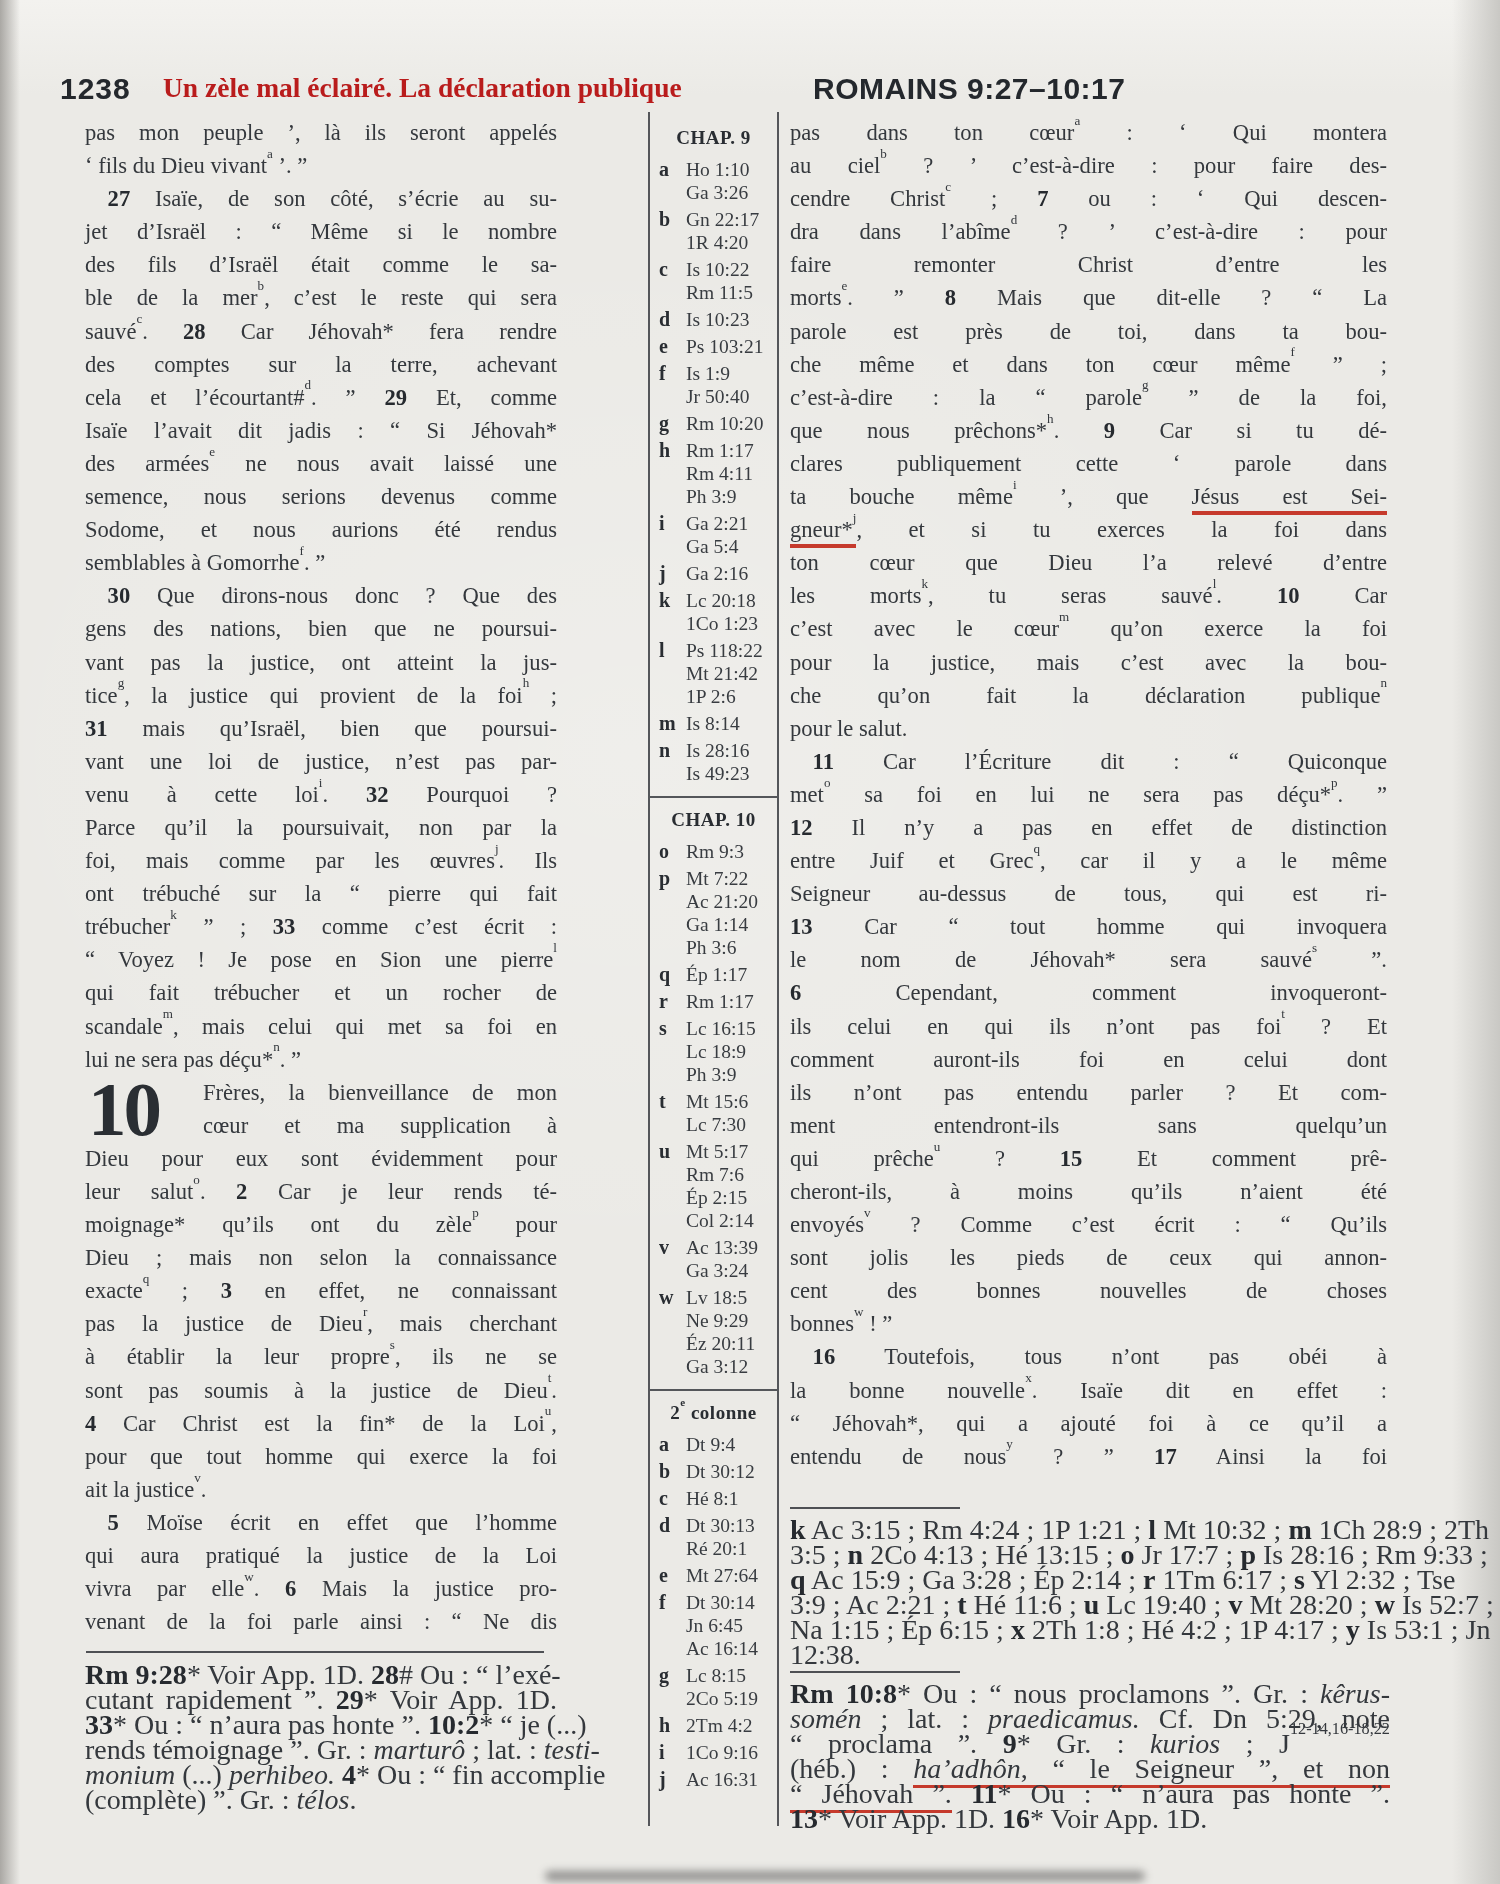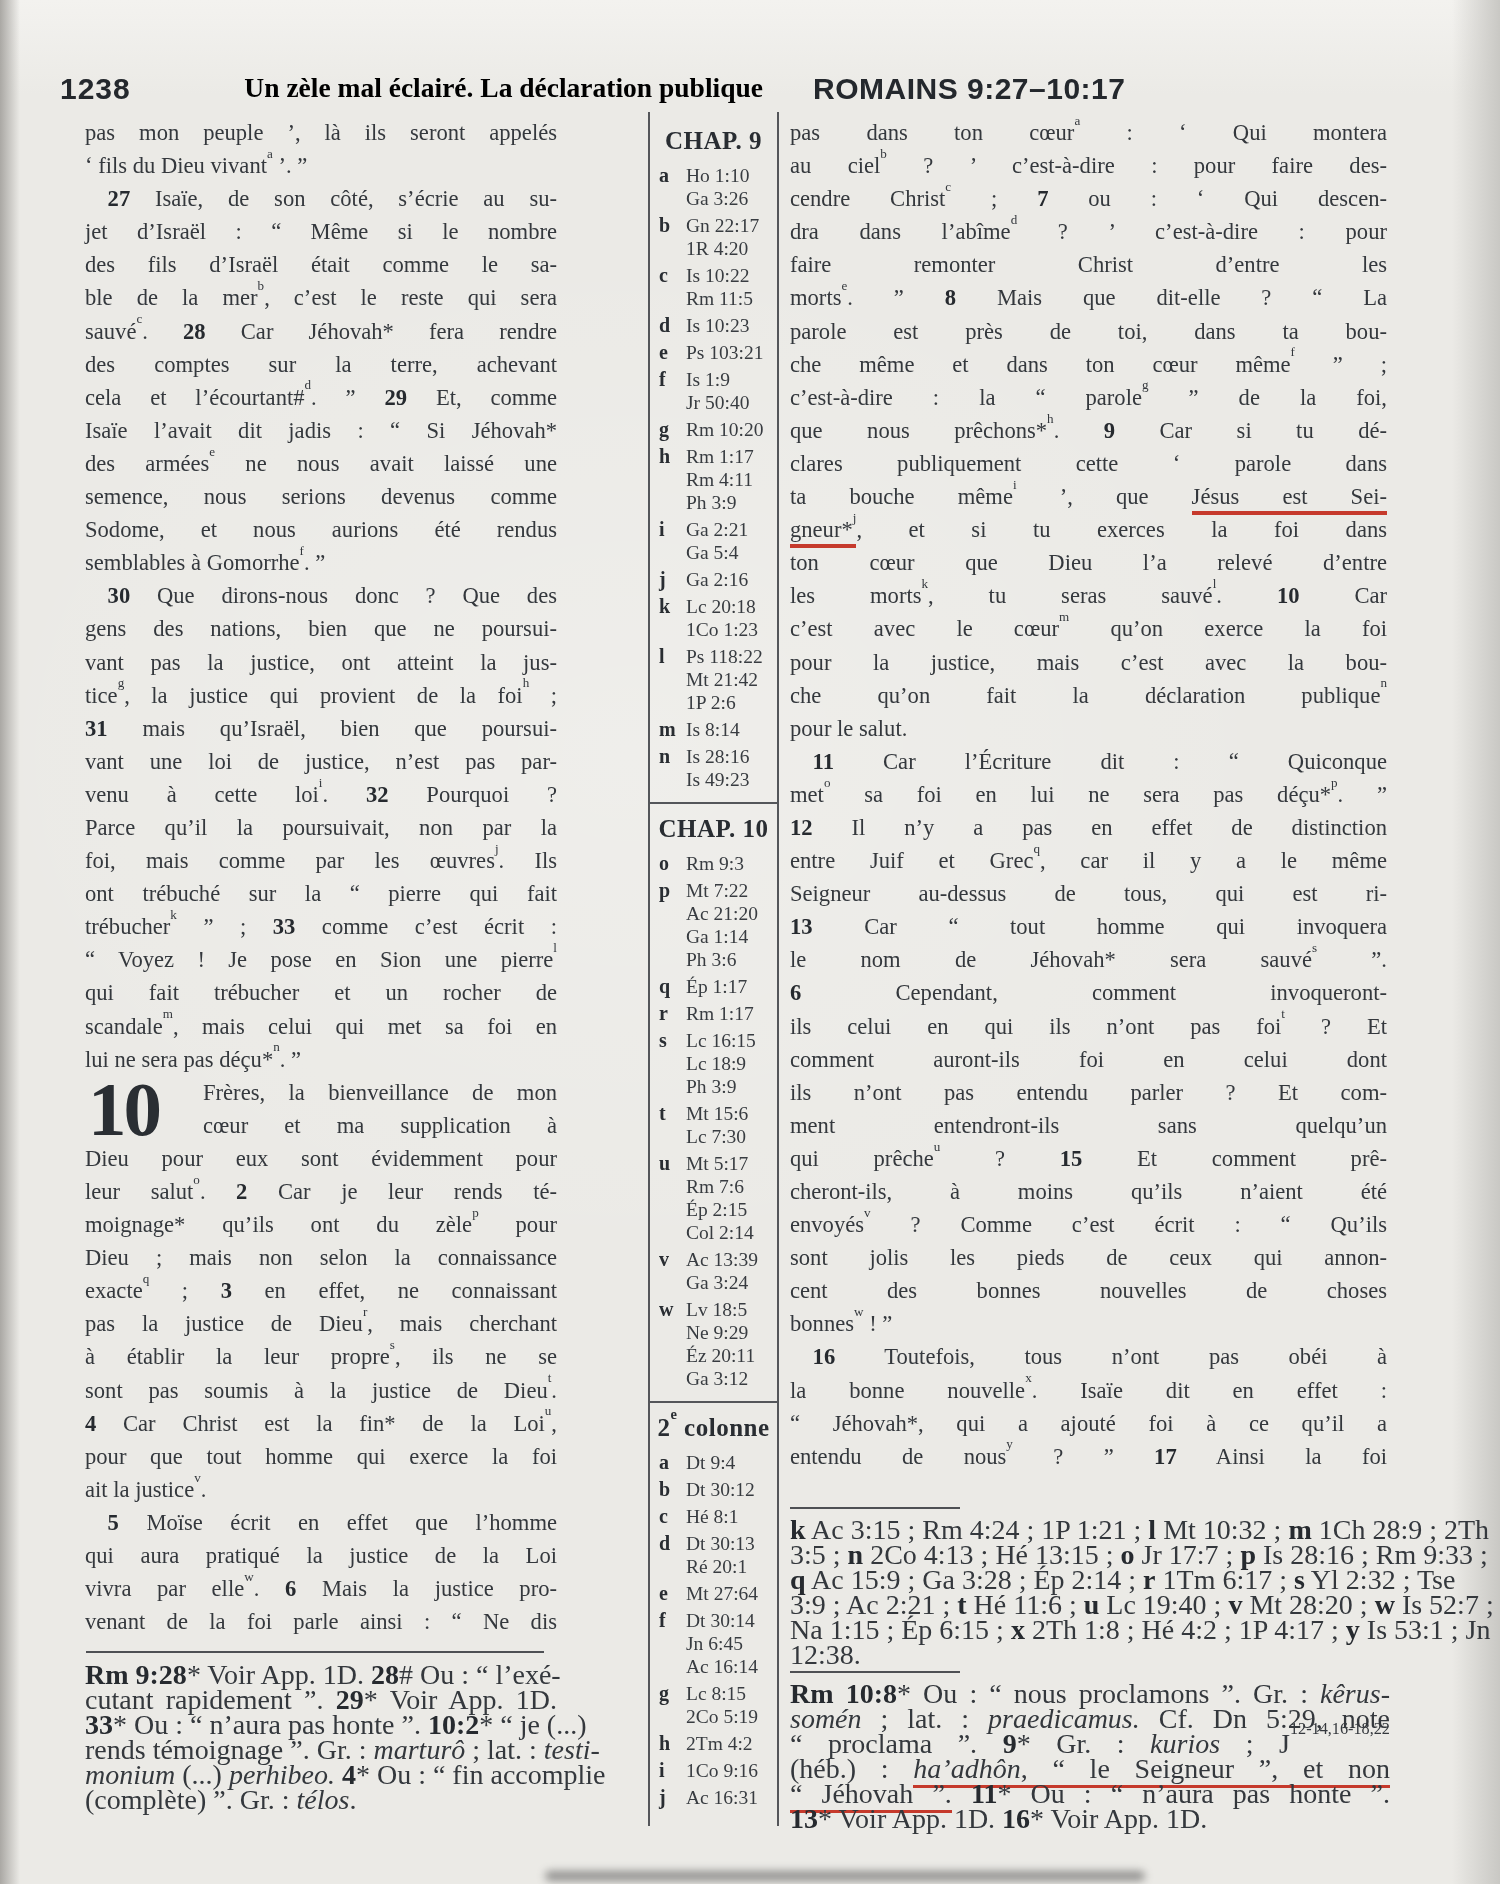--- a/index.html
+++ b/index.html
@@ -18,21 +18,21 @@
       radial-gradient(900px 700px at 42% 40%,rgba(255,255,255,.20),rgba(0,0,0,0) 75%),
       #ebeae6;
   }
   .smudge{
     position:absolute;left:545px;top:1871px;width:600px;height:10px;
     background:#474747;filter:blur(4px);opacity:.55;border-radius:5px;
   }
   
   .hd{position:absolute;top:72px;}
   .pagenum{left:60px;font-family:"Liberation Sans",sans-serif;font-weight:700;font-size:30px;letter-spacing:1px;color:#24282d;}
-  .runtitle{left:163px;width:600px;text-align:right;font-weight:700;font-size:27.5px;color:#000000;}
+  .runtitle{left:163px;width:600px;text-align:left;font-weight:700;font-size:27.5px;color:#b91c1c;}
   .bookref{left:813px;font-family:"Liberation Sans",sans-serif;font-weight:700;font-size:30px;letter-spacing:.5px;color:#24282d;}
   
   .col{position:absolute;top:116px;}
   .leftcol{left:85px;width:472px;}
   .rightcol{left:790px;width:597px;}
   .bl{height:33.1px;line-height:33.1px;font-size:22.6px;text-align:justify;text-align-last:justify;white-space:nowrap;}
   .bl.end{text-align-last:left;}
   b{font-weight:700;color:#262a2f;}
   sup{font-size:58%;position:relative;top:-0.52em;line-height:0;}
   .redul{border-bottom:4px solid #c63a2c;padding-bottom:2px;}
@@ -53,21 +53,21 @@
   .fnsep{position:absolute;border-top:2px solid #4e5054;height:0;}
   .sepleft{left:86px;top:1651px;width:458px;}
   .seprefs{left:790px;top:1507px;width:170px;}
   .sepnotes{left:790px;top:1671px;width:170px;}
   
   .refcol{
     position:absolute;left:648px;top:112px;width:131px;height:1714px;
     border-left:2px solid #54565a;border-right:2px solid #54565a;
     box-sizing:border-box;padding-top:12px;
   }
-  .rhead{font-weight:700;font-size:25px;text-align:center;margin:3px 0 9px;letter-spacing:.5px;color:#292d32;}
+  .rhead{font-weight:700;font-size:19px;text-align:center;margin:3px 0 9px;letter-spacing:.5px;color:#292d32;}
   .rdiv{border-top:2px solid #54565a;margin:11px 0;}
   .rgroup{position:relative;padding-left:36px;margin-bottom:4px;}
   .rletter{position:absolute;left:9px;top:0;font-weight:700;font-size:20px;color:#292d32;}
   .rline{font-size:19.5px;line-height:23px;height:23px;white-space:nowrap;color:#383c41;}
 </style>
 </head>
 <body>
 
 <div class="paper"></div>
 

